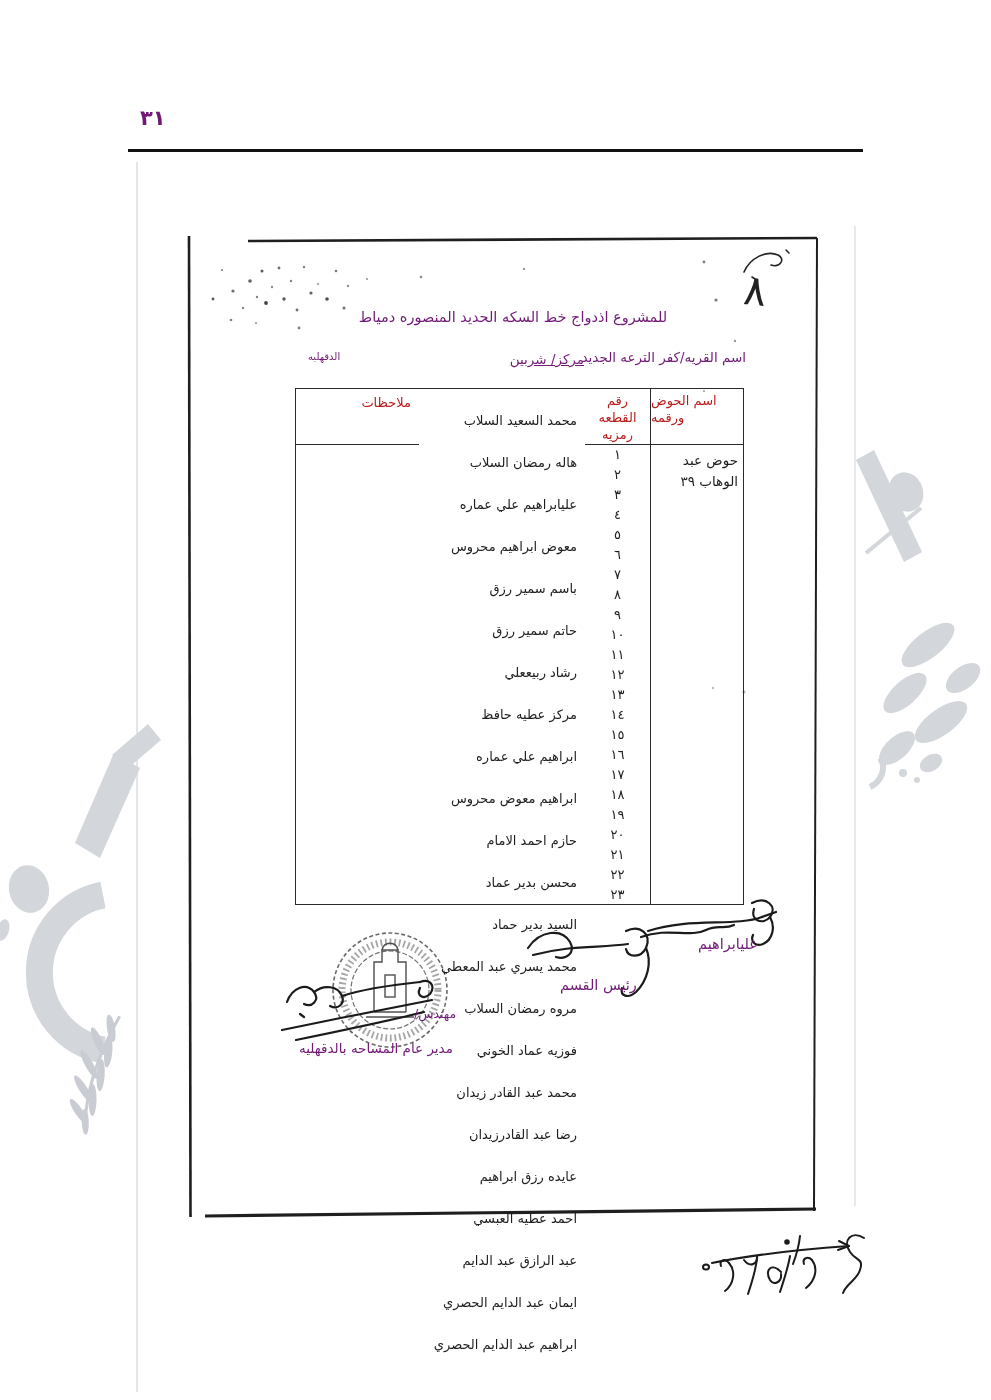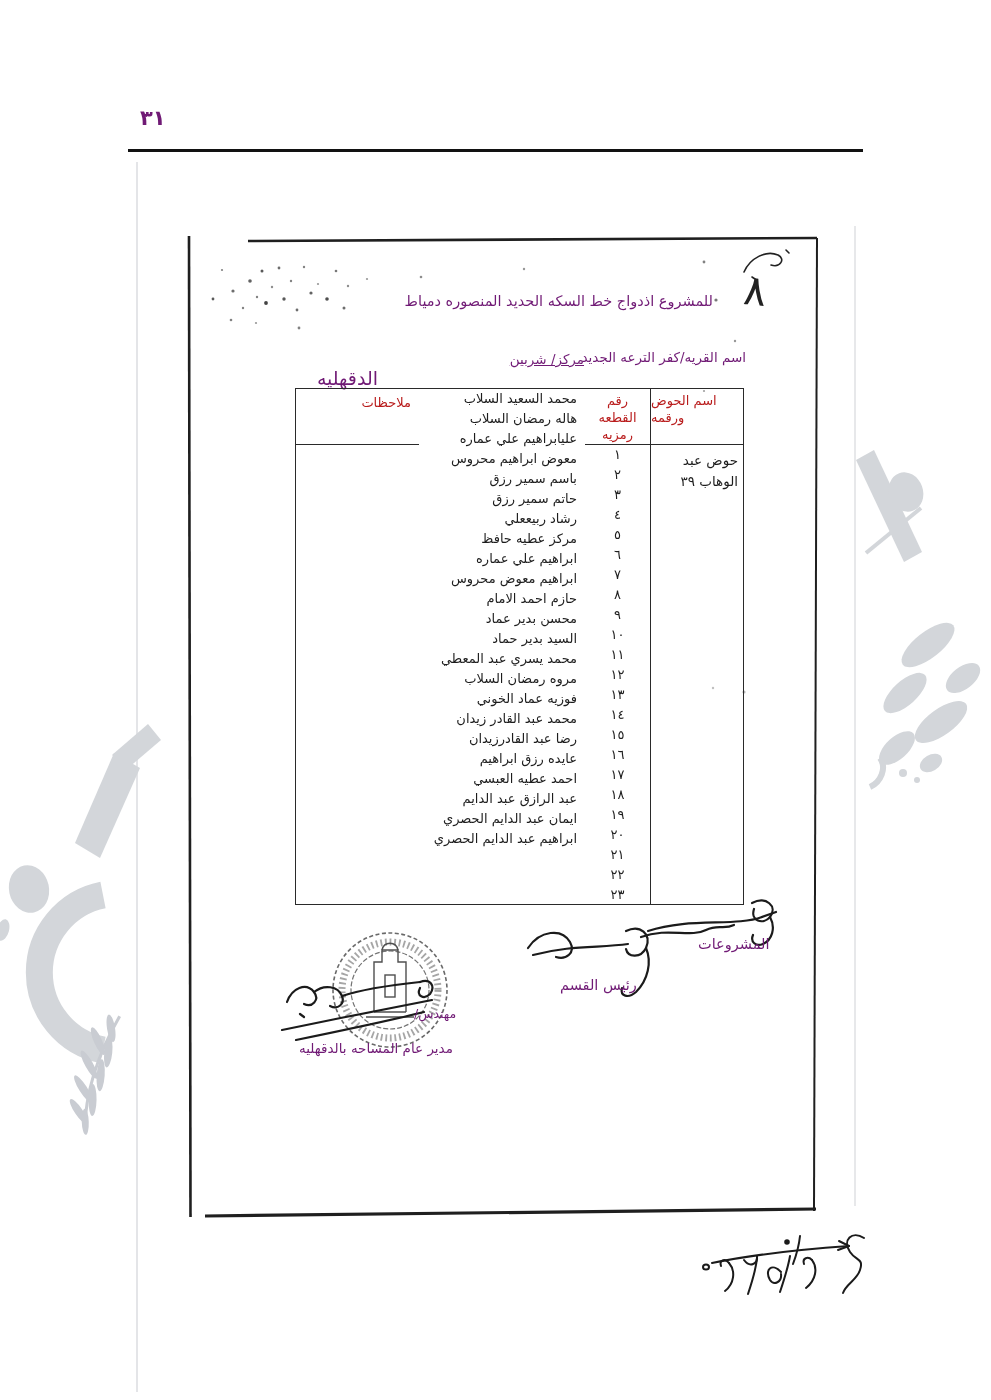--- a/index.html
+++ b/index.html
@@ -10,24 +10,24 @@
   }
   .page{position:absolute;inset:0;}
   svg.layer{position:absolute;left:0;top:0;pointer-events:none;}
   .wm{z-index:0;}
   .ink{z-index:1;}
   .t{position:absolute;z-index:2;direction:rtl;unicode-bidi:plaintext;color:#701a75;white-space:nowrap;}
   .page-number{left:140px;top:106px;font-size:21px;font-weight:bold;letter-spacing:1px;}
   .gazette-title{left:250px;top:102px;width:480px;text-align:center;font-size:21px;font-weight:bold;}
   .rule{position:absolute;left:128px;top:149px;width:735px;height:3px;background:#121212;z-index:2;}
   .doc-title{left:362px;top:272px;width:400px;text-align:center;font-size:15.5px;}
-  .doc-subtitle{left:313px;top:293px;width:400px;text-align:right;font-size:14.5px;}
+  .doc-subtitle{left:313px;top:309px;width:400px;text-align:center;font-size:14.5px;}
   .village{left:600px;top:349px;width:146px;text-align:right;font-size:13.5px;}
   .district{left:494px;top:351px;width:90px;font-size:13.5px;text-decoration:underline;}
-  .governorate{left:308px;top:367px;width:70px;text-align:right;font-size:19px;}
+  .governorate{left:308px;top:351px;width:70px;text-align:left;font-size:10px;}
   .hand-eight{left:744px;top:266px;font-size:42px;transform:rotate(6deg);color:#222;}
   .sig-label{font-size:14.5px;}
   .lbl-projects{left:698px;top:936px;}
   .lbl-depthead{left:560px;top:977px;}
   .lbl-engineer{left:414px;top:1006px;font-size:12.5px;}
   .lbl-director{left:286px;top:1040px;width:180px;text-align:center;font-size:13.5px;}
 
   
   .doc-table{
     position:absolute;left:295px;top:388px;width:449px;height:517px;z-index:2;
@@ -45,21 +45,21 @@
     font-size:13px;line-height:17px;padding-top:3px;color:#b91c1c;
   }
   .th div{white-space:nowrap;}
   .th-basin{text-align:left;padding-right:5px;}
   .th-plot{text-align:center;}
   .th-owner{text-align:center;padding-top:5px;}
   .th-notes{text-align:right;padding-right:8px;padding-top:5px;}
   .tbody{box-sizing:border-box;}
   .row-line{height:20px;line-height:20px;font-size:13px;white-space:nowrap;}
   .row-line.num{text-align:center;}
-  .row-line.owner{text-align:right;padding-right:8px;}
+  .row-line.owner{text-align:right;padding-right:8px;margin-top:22px;}
   .basin-val{padding:5px 5px 0 0;text-align:right;font-size:13.5px;line-height:21px;}
 </style>
 </head>
 <body>
 
 <div class="page">
 
   <svg class="layer wm" width="991" height="1400" viewBox="0 0 991 1400">
     <g fill="#d3d6da" stroke="none">
 
@@ -289,18 +289,18 @@
           <div class="row-line owner">ايمان عبد الدايم الحصري</div>
           <div class="row-line owner">ابراهيم عبد الدايم الحصري</div>
         </div>
     </div>
     <div class="col col-notes">
       <div class="th th-notes">ملاحظات</div>
       <div class="tbody"></div>
     </div>
   </div>
 
-  <div class="t sig-label lbl-projects">المشروعات</div>
+  <div class="t sig-label lbl-projects">عليابراهيم</div>
   <div class="t sig-label lbl-depthead">رئيس القسم</div>
   <div class="t lbl-engineer">مهندس/</div>
   <div class="t lbl-director">مدير عام المساحه بالدقهليه</div>
 
 </div>
 
 </body></html>

